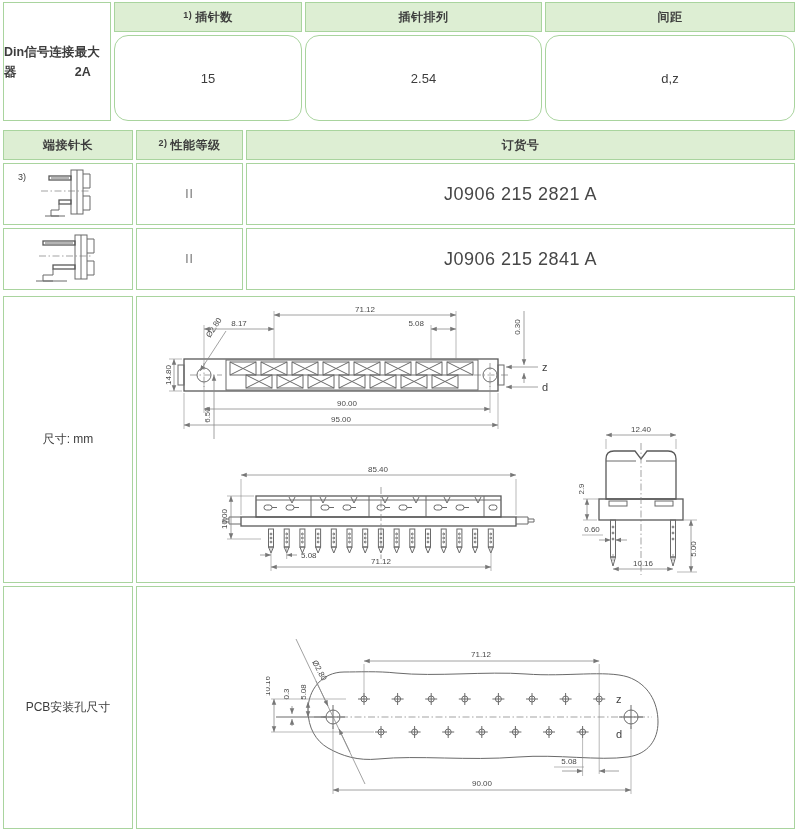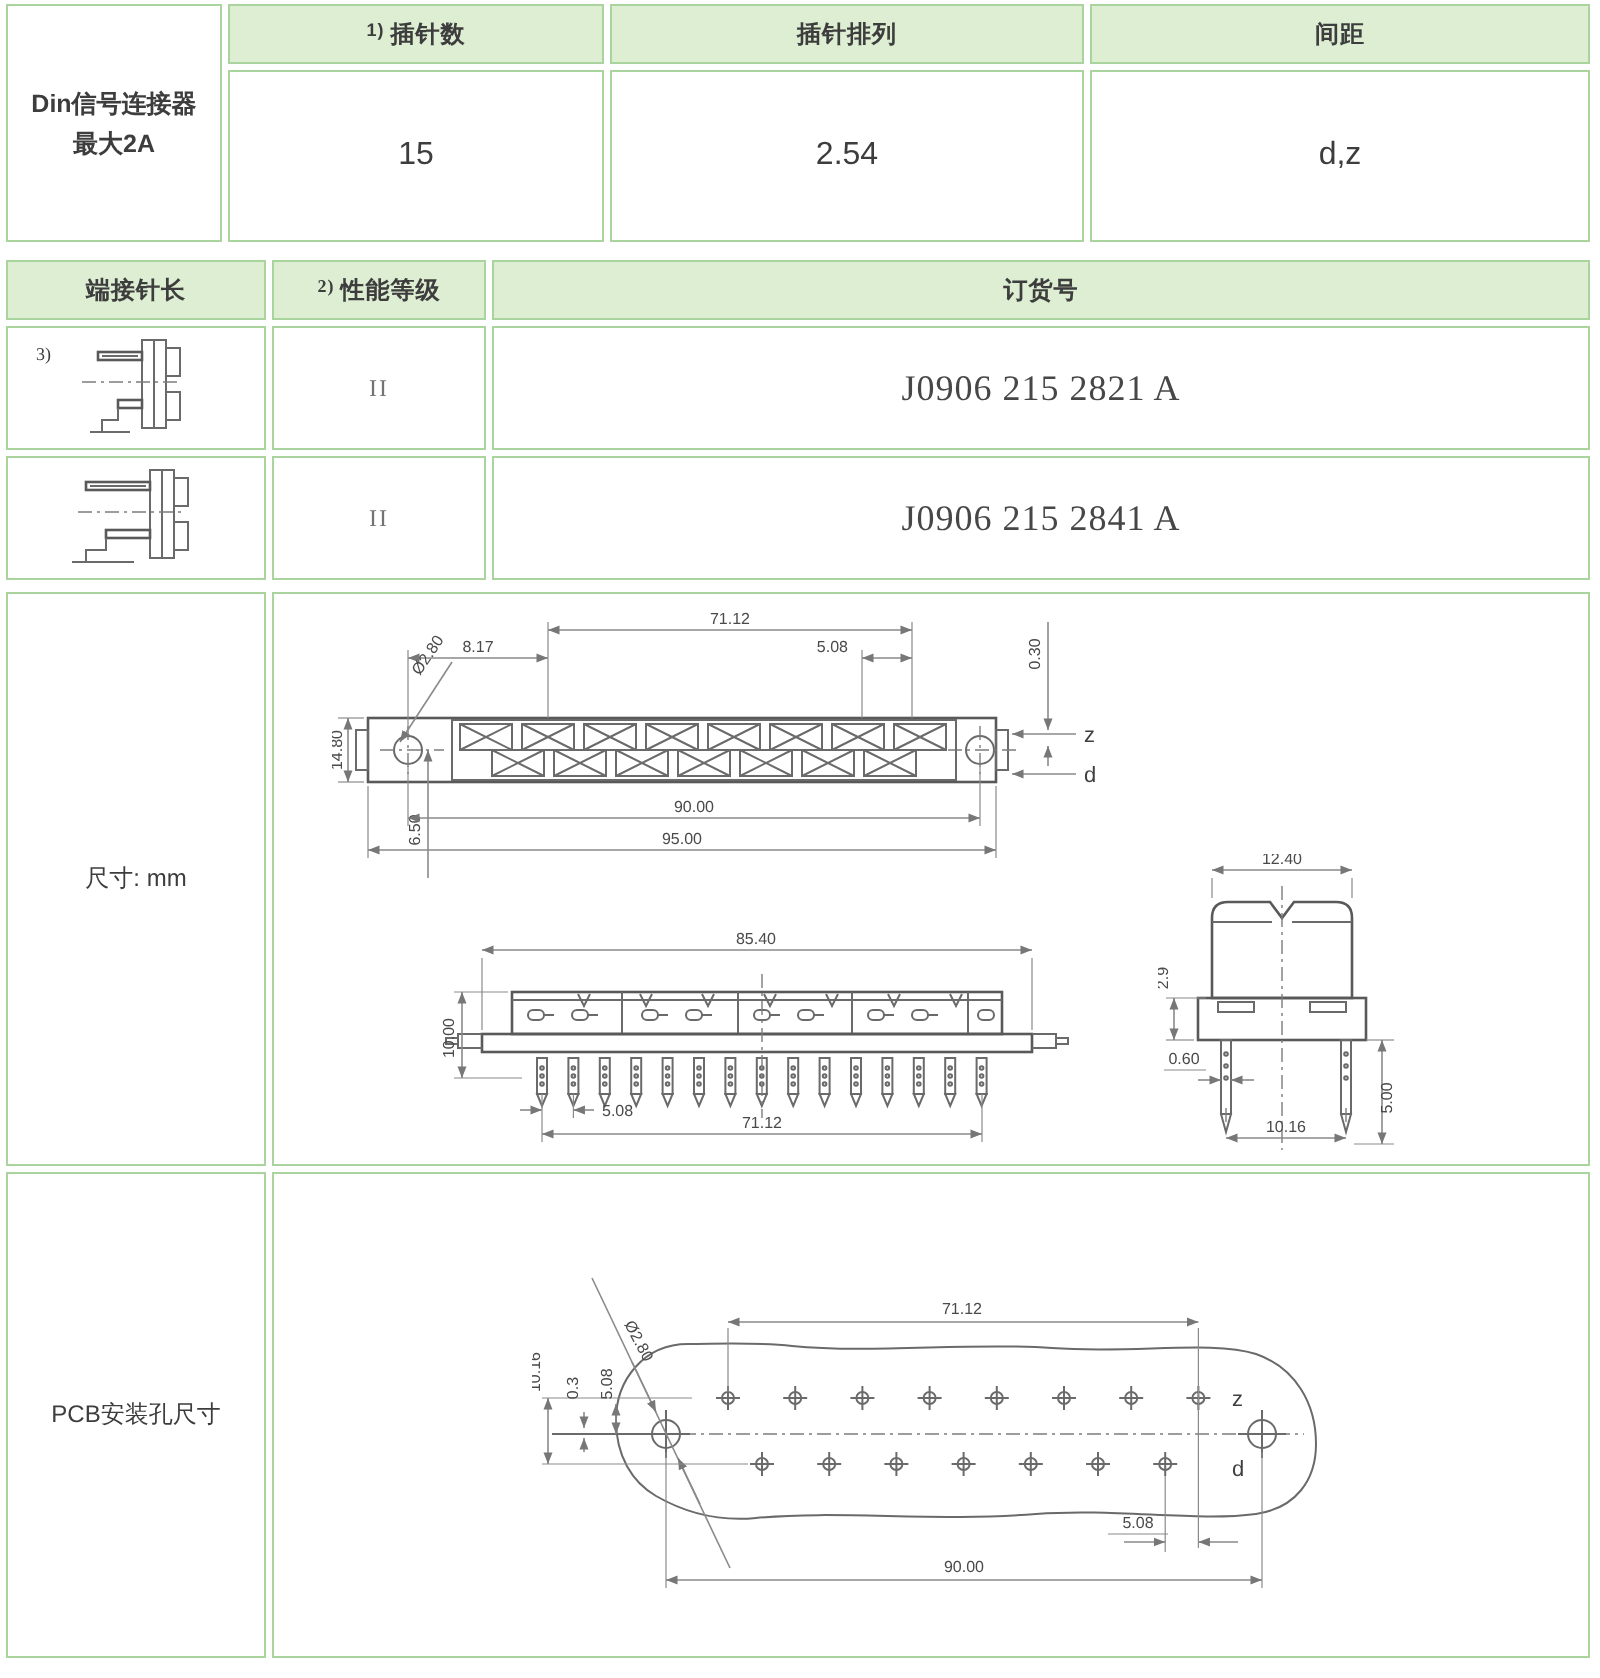--- a/index.html
+++ b/index.html
@@ -9,24 +9,24 @@
     --draw:#6a6a6a;
     --dim:#8a8a8a;
     --dimtxt:#4a4a4a;
   }
   html,body{margin:0;padding:0;background:#ffffff;}
   body{font-family:"Liberation Sans","DejaVu Sans",sans-serif;color:var(--txt);}
   .page{position:relative;width:800px;height:839px;background:#ffffff;overflow:hidden;}
   .section{position:absolute;left:3px;width:792px;display:grid;gap:3px;}
   .cell{border:1px solid var(--line);background:#fff;display:flex;align-items:center;justify-content:center;box-sizing:border-box;position:relative;}
   .hcell{background:var(--fill);font-weight:bold;font-size:12px;letter-spacing:0.5px;}
-  .vcell{font-size:16px;}
+  .vcell{font-size:13px;border-radius:14px;}
   .prefix{font-weight:bold;font-size:9px;margin-right:3px;transform:translateY(-2px);}
   .note{position:absolute;top:8px;left:14px;font-size:9px;color:var(--txt);}
-  .din{flex-direction:column;font-weight:bold;font-size:12.5px;line-height:1.6;}
+  .din{font-weight:bold;font-size:12.5px;line-height:1.6;}
   .orderno{font-size:18px;letter-spacing:0.5px;color:#474747;}
   .grade{font-size:12px;color:#737373;letter-spacing:1px;}
   .sidelabel{font-size:12px;}
   svg text{font-family:"Liberation Sans","DejaVu Sans",sans-serif;fill:var(--dimtxt);font-size:8px;}
   svg text.rowlbl{font-size:11px;fill:#3f3f3f;}
   .body-ln{stroke:var(--draw);fill:none;stroke-width:1;}
   .body-th{stroke:#595959;fill:none;stroke-width:1.3;}
   .dim-ln{stroke:var(--dim);fill:none;stroke-width:0.8;}
   .ext-ln{stroke:var(--dim);fill:none;stroke-width:0.6;}
   .cl{stroke:#7c7c7c;fill:none;stroke-width:0.7;stroke-dasharray:7 2.5 1.5 2.5;}
@@ -57,21 +57,21 @@
       <span>插针排列</span>
     </div>
     <div class="cell hcell">
       <span>间距</span>
     </div>
     <div class="cell vcell">15</div>
     <div class="cell vcell">2.54</div>
     <div class="cell vcell">d,z</div>
   </div>
 
-  <div class="section" style="top:130px;grid-template-columns:130px 107px 1fr;grid-template-rows:30px 62px 62px;font-family:Liberation Serif, serif;">
+  <div class="section" style="top:130px;grid-template-columns:130px 107px 1fr;grid-template-rows:30px 62px 62px;">
     <div class="cell hcell">
       <span>端接针长</span>
     </div>
     <div class="cell hcell">
       <span class="prefix">2)</span>
       <span>性能等级</span>
     </div>
     <div class="cell hcell">
       <span>订货号</span>
     </div>

